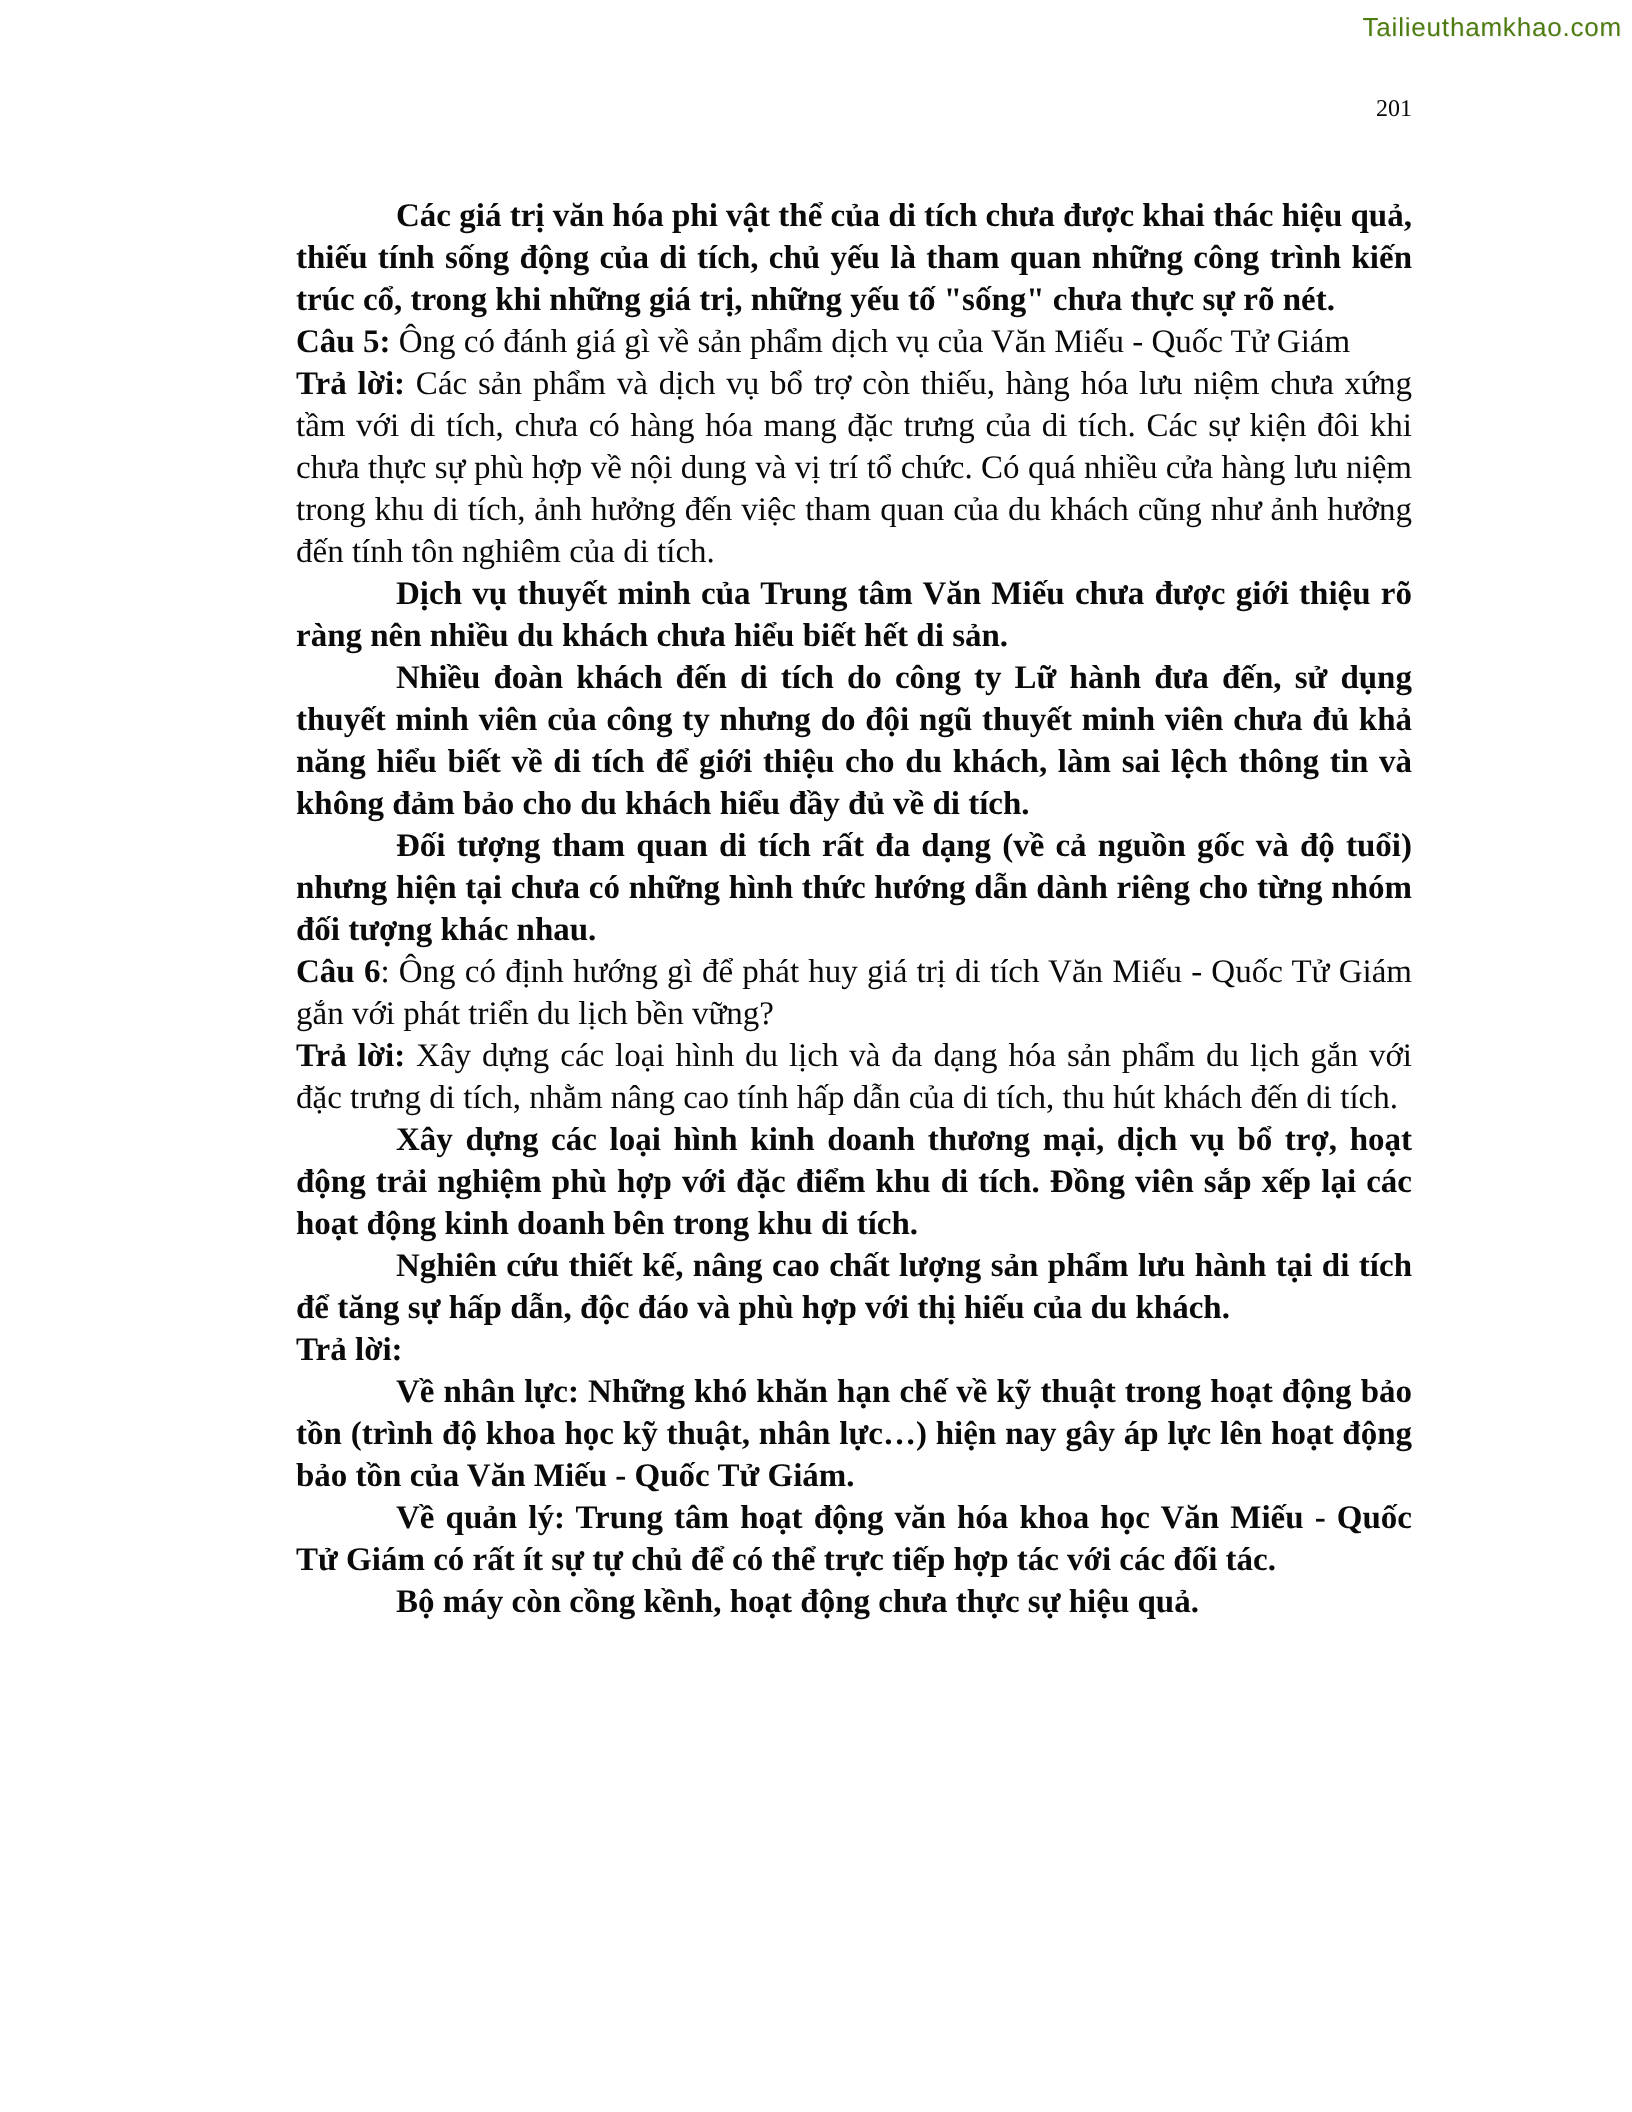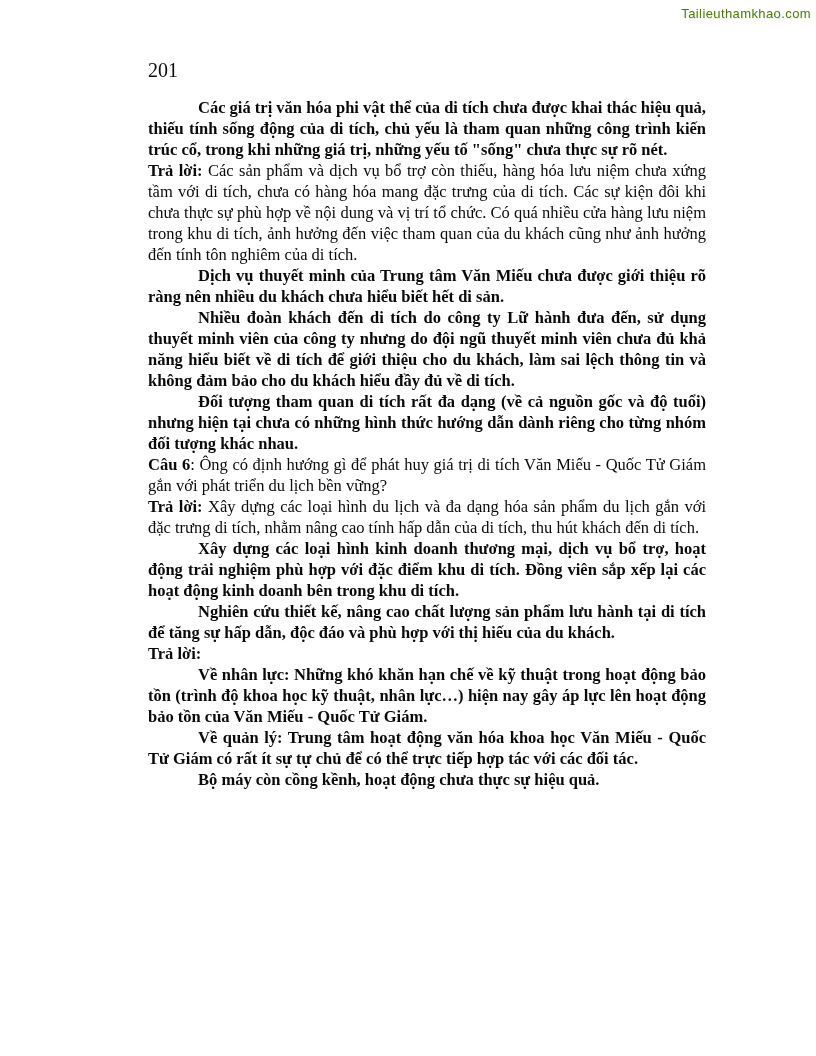--- a/index.html
+++ b/index.html
@@ -17,25 +17,25 @@
     top: 6px;
     right: 5px;
     font-family: "Liberation Sans", sans-serif;
     font-size: 13px;
     color: #4d7c0f;
     letter-spacing: 0.4px;
     text-shadow: 0.5px 0.5px 0 #eeeeee;
   }
   .page-number {
     position: absolute;
-    top: 60px;
+    top: 44px;
     left: 148px;
     width: 558px;
-    text-align: left;
-    font-size: 20px;
+    text-align: right;
+    font-size: 12px;
     line-height: 21px;
   }
   .content {
     position: absolute;
     top: 97px;
     left: 148px;
     width: 558px;
     font-size: 16.5px;
     line-height: 21px;
     text-align: justify;
@@ -44,20 +44,21 @@
   .para.indent { text-indent: 50px; font-weight: bold; }
   .para b { font-weight: bold; }
 </style>
 </head>
 <body>
 
 <div class="watermark">Tailieuthamkhao.com</div>
 <div class="page-number">201</div>
 <div class="content">
     <p class="para indent">Các giá trị văn hóa phi vật thể của di tích chưa được khai thác hiệu quả, thiếu tính sống động của di tích, chủ yếu là tham quan những công trình kiến trúc cổ, trong khi những giá trị, những yếu tố "sống" chưa thực sự rõ nét.</p>
+    <p class="para"><b>Câu 5:</b> Ông có đánh giá gì về sản phẩm dịch vụ của Văn Miếu - Quốc Tử Giám</p>
     <p class="para"><b>Trả lời:</b> Các sản phẩm và dịch vụ bổ trợ còn thiếu, hàng hóa lưu niệm chưa xứng tầm với di tích, chưa có hàng hóa mang đặc trưng của di tích. Các sự kiện đôi khi chưa thực sự phù hợp về nội dung và vị trí tổ chức. Có quá nhiều cửa hàng lưu niệm trong khu di tích, ảnh hưởng đến việc tham quan của du khách cũng như ảnh hưởng đến tính tôn nghiêm của di tích.</p>
     <p class="para indent">Dịch vụ thuyết minh của Trung tâm Văn Miếu chưa được giới thiệu rõ ràng nên nhiều du khách chưa hiểu biết hết di sản.</p>
     <p class="para indent">Nhiều đoàn khách đến di tích do công ty Lữ hành đưa đến, sử dụng thuyết minh viên của công ty nhưng do đội ngũ thuyết minh viên chưa đủ khả năng hiểu biết về di tích để giới thiệu cho du khách, làm sai lệch thông tin và không đảm bảo cho du khách hiểu đầy đủ về di tích.</p>
     <p class="para indent">Đối tượng tham quan di tích rất đa dạng (về cả nguồn gốc và độ tuổi) nhưng hiện tại chưa có những hình thức hướng dẫn dành riêng cho từng nhóm đối tượng khác nhau.</p>
     <p class="para"><b>Câu 6</b>: Ông có định hướng gì để phát huy giá trị di tích Văn Miếu - Quốc Tử Giám gắn với phát triển du lịch bền vững?</p>
     <p class="para"><b>Trả lời:</b> Xây dựng các loại hình du lịch và đa dạng hóa sản phẩm du lịch gắn với đặc trưng di tích, nhằm nâng cao tính hấp dẫn của di tích, thu hút khách đến di tích.</p>
     <p class="para indent">Xây dựng các loại hình kinh doanh thương mại, dịch vụ bổ trợ, hoạt động trải nghiệm phù hợp với đặc điểm khu di tích. Đồng viên sắp xếp lại các hoạt động kinh doanh bên trong khu di tích.</p>
     <p class="para indent">Nghiên cứu thiết kế, nâng cao chất lượng sản phẩm lưu hành tại di tích để tăng sự hấp dẫn, độc đáo và phù hợp với thị hiếu của du khách.</p>
     <p class="para"><b>Trả lời:</b></p>
     <p class="para indent">Về nhân lực: Những khó khăn hạn chế về kỹ thuật trong hoạt động bảo tồn (trình độ khoa học kỹ thuật, nhân lực…) hiện nay gây áp lực lên hoạt động bảo tồn của Văn Miếu - Quốc Tử Giám.</p>

